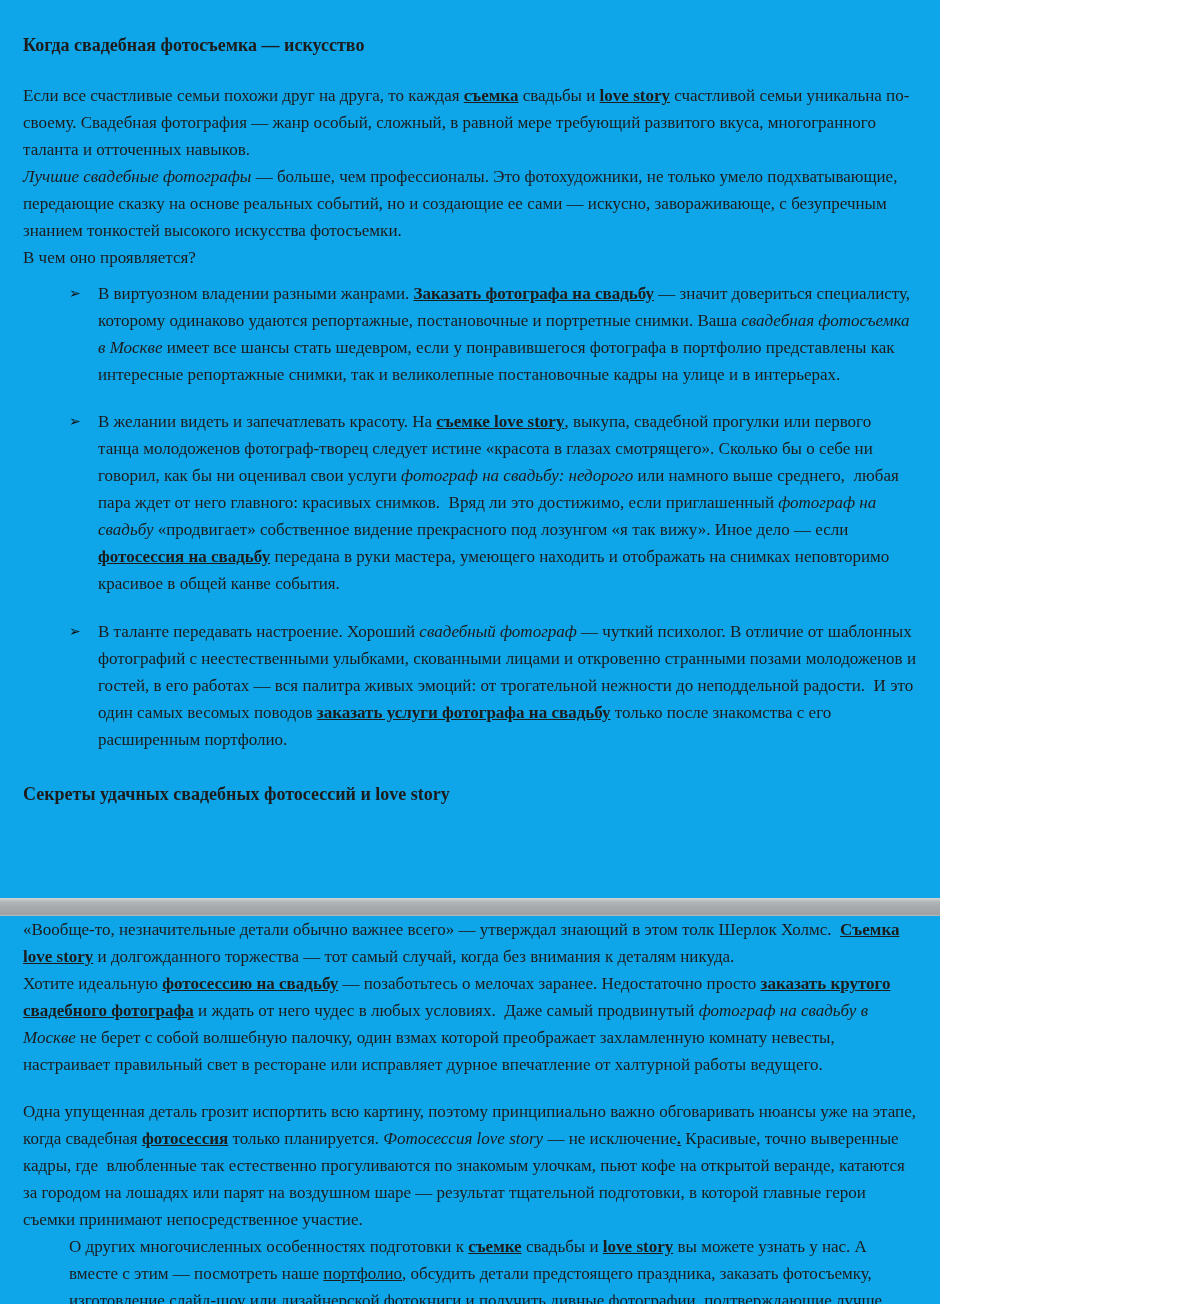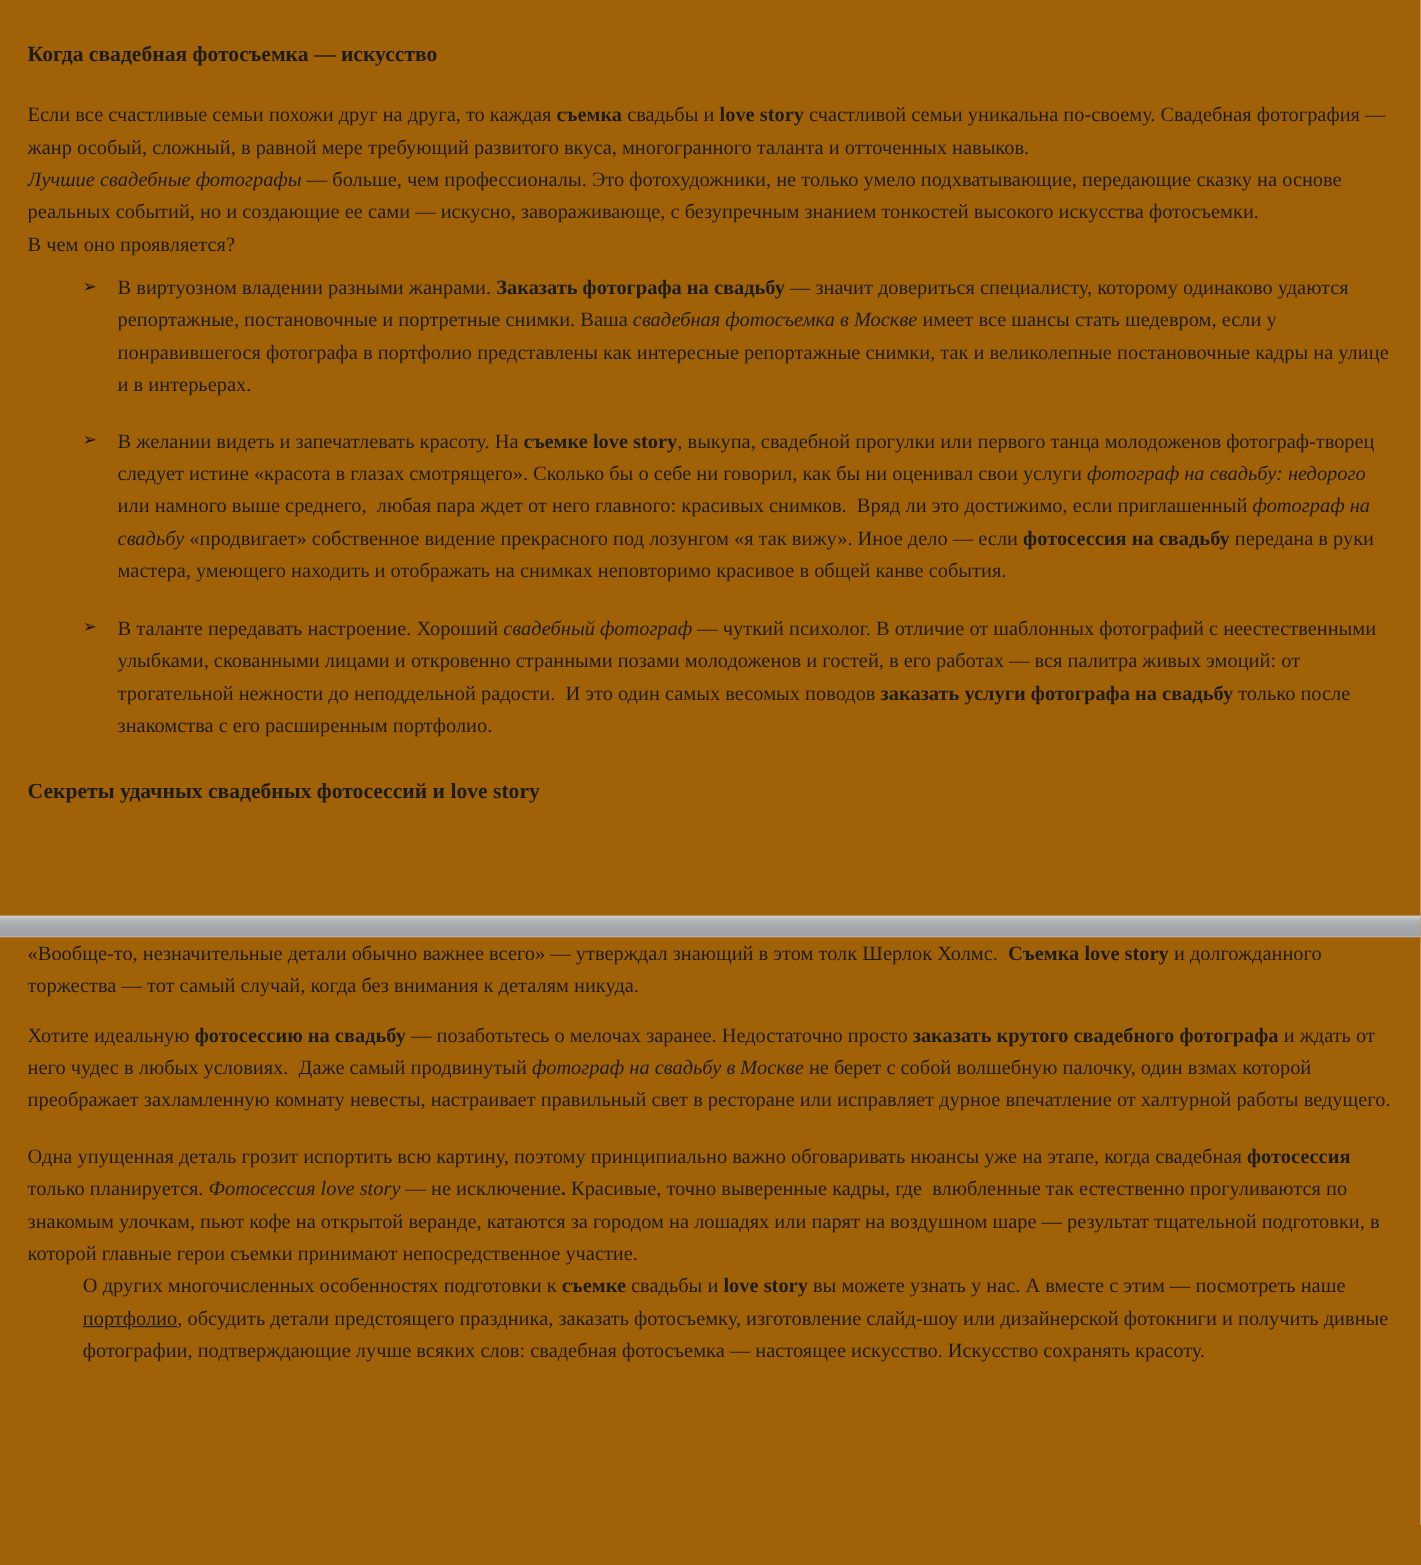--- a/index.html
+++ b/index.html
@@ -1,44 +1,44 @@
 <!DOCTYPE html>
 <html lang="ru"><head>
 <meta charset="utf-8">
 <style>
   html,body{margin:0;padding:0;background:#ffffff;}
   .page{
-    width:1184px;height:1304px;overflow:hidden;background:#a16207;
+    width:940px;height:1304px;overflow:hidden;background:#0ea5e9;
     font-family:"Liberation Serif","DejaVu Serif",serif;
     font-size:17px;line-height:27px;color:#1c1c1c;
     -webkit-font-smoothing:antialiased;
   }
   .content{padding:0 24px 0 23px;}
   h1.doc-h1{font-size:18px;line-height:24px;font-weight:bold;margin:33px 0 0;}
   h2.doc-h2{font-size:18px;line-height:24px;font-weight:bold;margin:29px 0 0;}
   p{margin:0;}
   .mt25{margin-top:25px;}
-  .mt14{margin-top:14px;}
+  .mt14{margin-top:0;}
   .mt10{}
   .mt48{}
   .mt4{margin-top:20px;}
   .mt0{margin-top:0;margin-left:46px;}
   ul.arrow-list{list-style:none;margin:9px 0 0;padding:0 0 0 75px;}
   ul.arrow-list li{position:relative;margin:0;}
   ul.arrow-list li + li{margin-top:20px;}
   ul.arrow-list li:nth-child(3){margin-top:21px;}
   .marker{
     position:absolute;left:-29px;top:0;
     font-family:"DejaVu Sans",sans-serif;font-size:14px;color:#111;
   }
   .page-break{
     margin-top:92px;height:18px;width:1184px;
     background:linear-gradient(to bottom,#d2d4d5 0%,#b3b6b8 22%,#a8abad 45%,#a2a5a7 80%,#9ea1a3 90%,#bcbec0 100%);
   }
-  .b{font-weight:bold;}
+  .b{font-weight:bold;text-decoration:underline;}
   .i{font-style:italic;}
   .u{text-decoration:underline;}
 </style>
 </head>
 <body>
 
 <div class="page">
 
   <div class="content">
 

